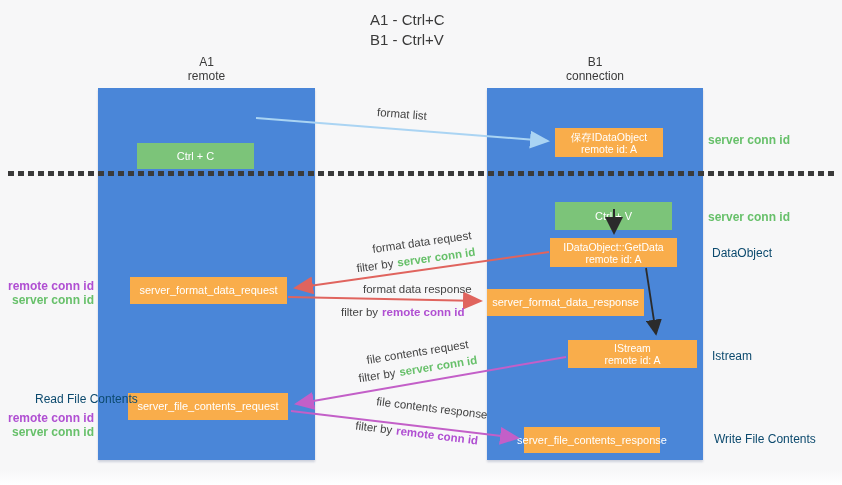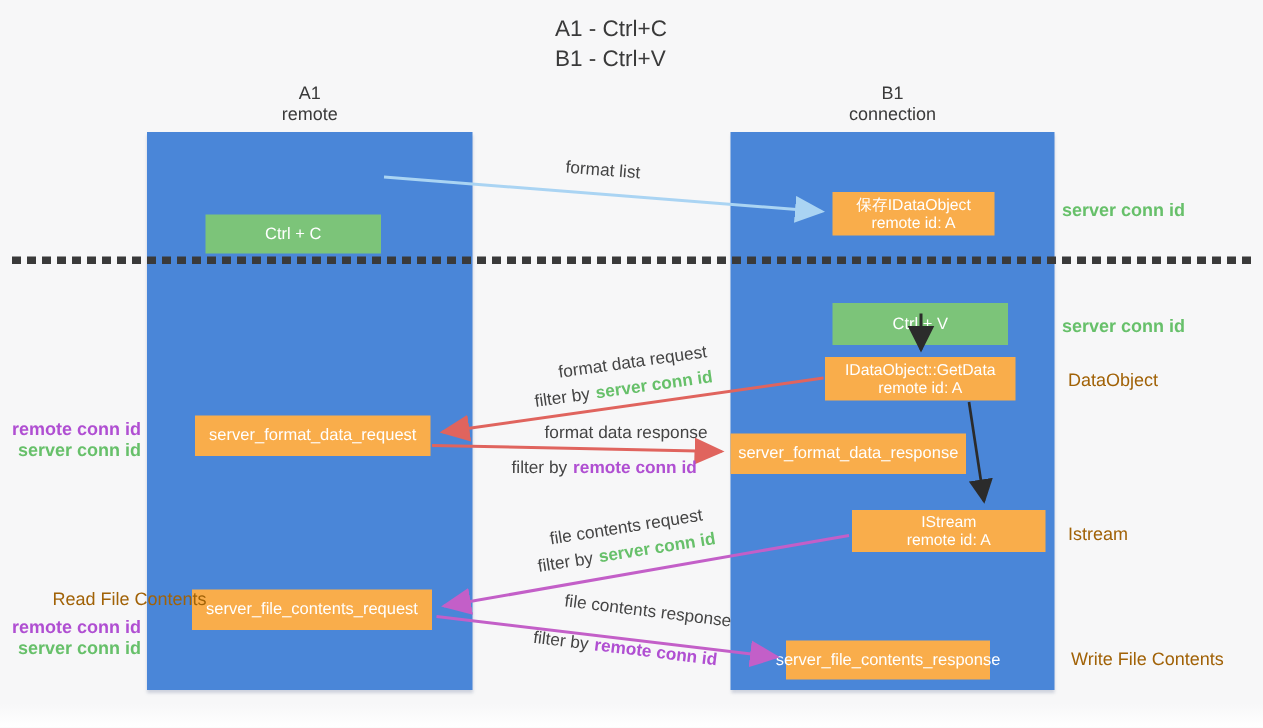--- a/index.html
+++ b/index.html
@@ -21,21 +21,21 @@
   .lane-left  { left:98px;  width:217px; }
   .lane-right { left:487px; width:216px; }
   .dotted-sep { position:absolute; left:8px; right:6px; top:171px; height:5px; z-index:3;
     background:repeating-linear-gradient(90deg,#3a3a3a 0 6px, transparent 6px 10px); }
   .node { position:absolute; z-index:4; display:flex; flex-direction:column;
           align-items:center; justify-content:center; text-align:center;
           color:#ffffff; font-size:11px; line-height:13px; }
   .node.green  { background:#7cc479; }
   .node.orange { background:#f9ad4b; }
   .flow-label { position:absolute; z-index:6; font-size:11.5px; white-space:nowrap; color:#444444; }
-  .side-label { position:absolute; z-index:6; font-size:12px; white-space:nowrap; color:#a16207; }
+  .side-label { position:absolute; z-index:6; font-size:12px; white-space:nowrap; color:#0c4a6e; }
   .left-col { left:0; width:94px; text-align:right; }
   .green-text  { color:#67c06a; font-weight:bold; }
   .purple-text { color:#b04fd2; font-weight:bold; }
   .gap { margin-left:4px; }
   .arrows { position:absolute; left:0; top:0; z-index:5; pointer-events:none; }
   .r-neg8 { transform:rotate(-8deg); }
   .r-neg9 { transform:rotate(-9deg); }
   .r-pos7 { transform:rotate(7deg); }
   .r-pos5 { transform:rotate(4.5deg); }
 </style>

